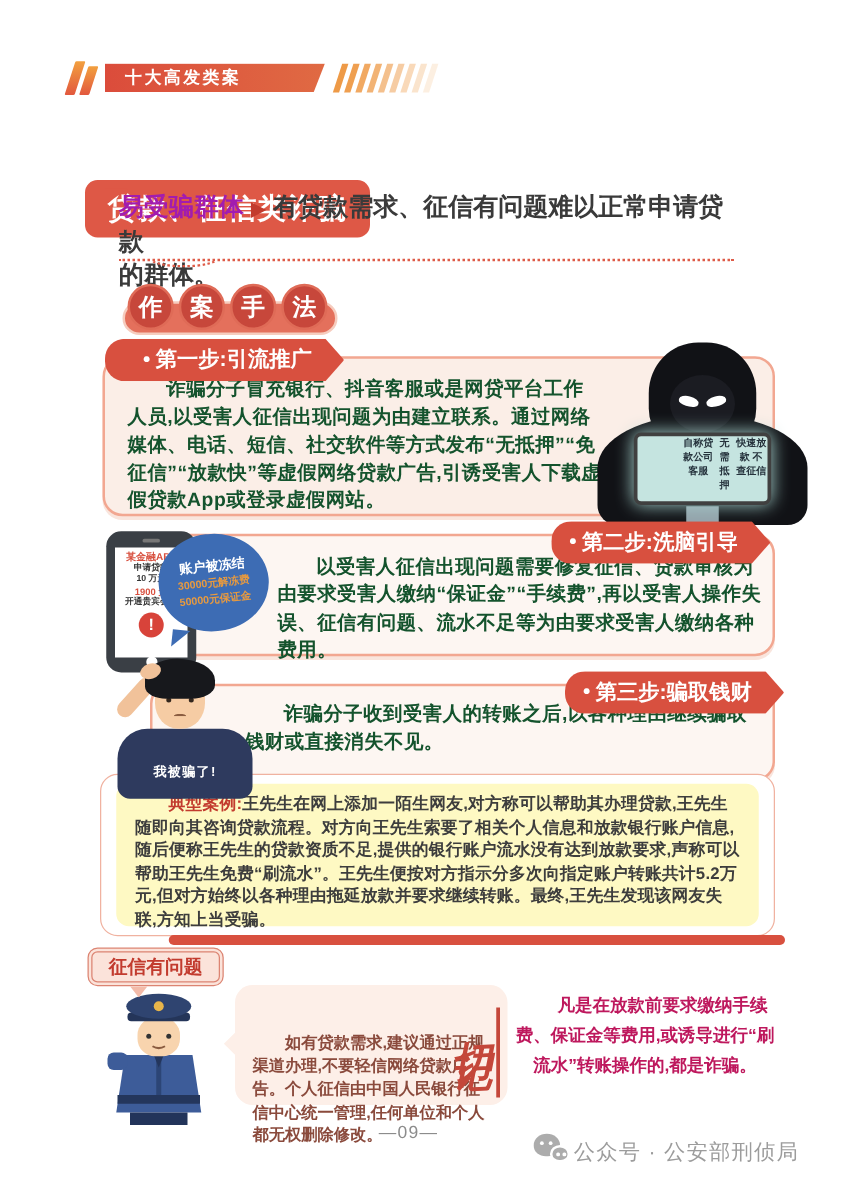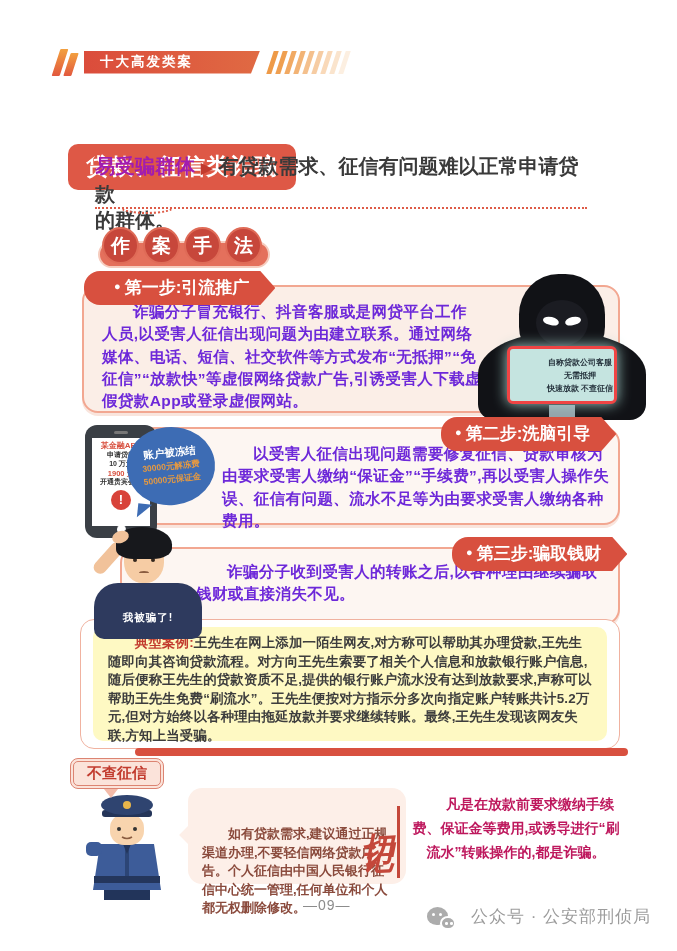--- a/index.html
+++ b/index.html
@@ -32,37 +32,37 @@
   .method-chars { position:absolute; left:102px; top:227px; display:flex; gap:4px; }
   .method-chars span { width:37px; height:37px; border-radius:50%; background:#C7473B; border:2px solid #DF6B57; color:#fff; font-size:19px; font-weight:bold; display:flex; align-items:center; justify-content:center; }
 
   
   .step-pill { position:absolute; background:#D8503F; color:#fff; font-weight:bold; font-size:17px; padding:5px 26px 6px 14px; clip-path:polygon(0 0,calc(100% - 15px) 0,100% 50%,calc(100% - 15px) 100%,0 100%); border-radius:16px 0 0 16px; z-index:6; white-space:nowrap; }
   .step-pill .bullet { font-size:11px; vertical-align:3px; margin-right:4px; }
   .step-box { position:absolute; border:2px solid #F2A791; border-radius:16px; box-shadow:0 3px 0 rgba(232,152,120,.25); }
   .box1 { left:82px; top:285px; width:538px; height:128px; background:#FBEEE7; }
   .box2 { left:120px; top:427px; width:500px; height:98px; background:#FDF6F2; }
   .box3 { left:120px; top:547px; width:500px; height:78px; background:#FDF6F2; }
-  .step-text { font-size:15.5px; font-weight:bold; color:#6d28d9; line-height:1.44; text-indent:2em; letter-spacing:.4px; }
+  .step-text { font-size:15.5px; font-weight:bold; color:#14532d; line-height:1.44; text-indent:2em; letter-spacing:.4px; }
   .t1 { padding:14px 0 0 18px; width:398px; }
   .t2 { padding:14px 0 0 100px; width:488px; }
   .t3 { padding:12px 16px 0 74px; width:492px; }
   .pill1 { left:84px; top:271px;padding-left:30px; }
   .pill2 { left:441px; top:417px; }
   .pill3 { left:452px; top:537px; }
 
   
   .hacker { position:absolute; left:478px; top:274px; width:168px; height:152px; z-index:5; }
   .hood { position:absolute; left:41px; top:0; width:86px; height:88px; background:#111216; border-radius:46% 46% 40% 40%; }
   .hface { position:absolute; left:58px; top:26px; width:52px; height:46px; background:#1B1C22; border-radius:50%; }
   .eye { position:absolute; top:17px; width:16px; height:8px; background:#fff; border-radius:60% 60% 50% 50%; }
   .eye.l { left:7px; transform:rotate(14deg); }
   .eye.r { right:7px; transform:rotate(-14deg); }
   .hbody { position:absolute; left:0; top:58px; width:168px; height:88px; background:#111216; border-radius:48% 48% 16px 16px; }
-  .lapscreen { position:absolute; left:29px; top:72px; width:110px; height:58px; background:#C5E4E0; border:3px solid #ef4444; border-radius:6px; box-shadow:0 0 14px rgba(170,215,210,.95); z-index:3; display:flex; flex-direction:column; justify-content:center; gap:2px; text-align:center; font-size:8px; font-weight:bold; color:#25323C;padding-left:36px; }
+  .lapscreen { position:absolute; left:29px; top:72px; width:110px; height:58px; background:#C5E4E0; border:3px solid #404040; border-radius:6px; box-shadow:0 0 14px rgba(170,215,210,.95); z-index:3; display:flex; flex-direction:row; justify-content:center; gap:2px; text-align:center; font-size:8px; font-weight:bold; color:#25323C;padding-left:36px; }
   .lapstand { position:absolute; left:71px; top:131px; width:26px; height:15px; background:#94A4AC; z-index:2; }
   .lapfoot { position:absolute; left:52px; top:145px; width:64px; height:6px; background:#94A4AC; border-radius:3px; z-index:2; }
 
   
   .phone { position:absolute; left:85px; top:419px; width:130px; height:122px; z-index:5; }
   .ph-body { position:absolute; left:0; top:6px; width:72px; height:113px; background:#3A3F45; border-radius:12px; }
   .ph-spk { position:absolute; left:29px; top:6px; width:14px; height:3px; background:#777; border-radius:2px; }
   .ph-screen { position:absolute; left:7px; top:13px; width:58px; height:88px; background:#fff; padding-top:3px; text-align:center; line-height:1.25; }
   .ph-app { color:#D8503F; font-size:8px; font-weight:bold; }
   .ph-l { font-size:7px; color:#333; font-weight:bold; }
@@ -103,21 +103,21 @@
   .officer { position:absolute; left:72px; top:792px; width:110px; height:108px; }
   .police-bubble { position:absolute; left:188px; top:788px; width:218px; height:96px; background:#FDEFE8; border-radius:14px; padding:9px 14px; }
   .police-bubble::before { content:""; position:absolute; left:-6px; top:40px; width:14px; height:14px; background:#FDEFE8; transform:rotate(45deg); }
   .police-tip { font-size:13px; line-height:1.43; font-weight:bold; color:#8A4A3C; text-indent:2em;margin-top:28px; }
   .remember-title { position:absolute; left:352px; top:806px; writing-mode:vertical-rl; font-family:"DejaVu Serif", serif; font-style:italic; font-weight:bold; color:#C4473A; font-size:33px; letter-spacing:8px; transform:rotate(-3deg); }
   .remember-divider { position:absolute; left:397px; top:806px; width:2.5px; height:72px; background:#C4473A; }
   .remember-text { position:absolute; left:408px; top:792px; width:216px; font-size:14px; font-weight:bold; color:#be185d; line-height:1.72; text-indent:2em;text-align:center; }
 
   
   .page-num { position:absolute; left:303px; top:897px; color:#8C8C8C; font-size:14px; letter-spacing:1px; }
-  .wechat { position:absolute; left:427px; top:905px; display:flex; align-items:flex-start; gap:12px; }
+  .wechat { position:absolute; left:427px; top:905px; display:flex; align-items:flex-end; gap:0; }
   .wc-icon { position:relative; width:32px; height:28px; }
   .wc-big { position:absolute; left:0; top:2px; width:21px; height:18px; background:#ACACAC; border-radius:50% 50% 46% 46%; }
   .wc-big::before, .wc-big::after { content:""; position:absolute; top:6px; width:3px; height:3px; background:#fff; border-radius:50%; }
   .wc-big::before { left:5px; } .wc-big::after { left:12px; }
   .wc-small { position:absolute; left:13px; top:11px; width:16px; height:14px; background:#ACACAC; border:2px solid #fff; border-radius:50% 50% 46% 46%; }
   .wc-small::before, .wc-small::after { content:""; position:absolute; top:4px; width:2.5px; height:2.5px; background:#fff; border-radius:50%; }
   .wc-small::before { left:3px; } .wc-small::after { left:8px; }
   .wc-text { color:#9C9C9C; font-size:17px; letter-spacing:1px; }
 
   
@@ -232,21 +232,21 @@
   </div>
 
   <div class="case-box">
     <div class="case-tri"></div>
     <div class="case-inner">
       <p class="case-text"><span class="case-label">典型案例:</span><span>王先生在网上添加一陌生网友,对方称可以帮助其办理贷款,王先生随即向其咨询贷款流程。对方向王先生索要了相关个人信息和放款银行账户信息,随后便称王先生的贷款资质不足,提供的银行账户流水没有达到放款要求,声称可以帮助王先生免费“刷流水”。王先生便按对方指示分多次向指定账户转账共计5.2万元,但对方始终以各种理由拖延放款并要求继续转账。最终,王先生发现该网友失联,方知上当受骗。</span></p>
     </div>
     <div class="case-bar"></div>
   </div>
 
-  <div class="police-label">不查征信</div>
+  <div class="police-label">征信有问题</div>
   <div class="police-label-tail"></div>
 
   <div class="officer">
     <svg width="110" height="108" viewBox="0 0 110 108">
       <rect x="8" y="34" width="15" height="19" rx="7" fill="#ffffff" transform="rotate(-15 15 43)"></rect>
       <polygon points="28,52 82,52 89,98 21,98" fill="#3D5C99"></polygon>
       <rect x="32" y="98" width="46" height="10" fill="#22345A"></rect>
       <rect x="22" y="84" width="66" height="7" fill="#24365C"></rect>
       <rect x="53" y="52" width="4" height="32" fill="#2C4576"></rect>
       <polygon points="51,52 59,52 55,62" fill="#24365C"></polygon>

